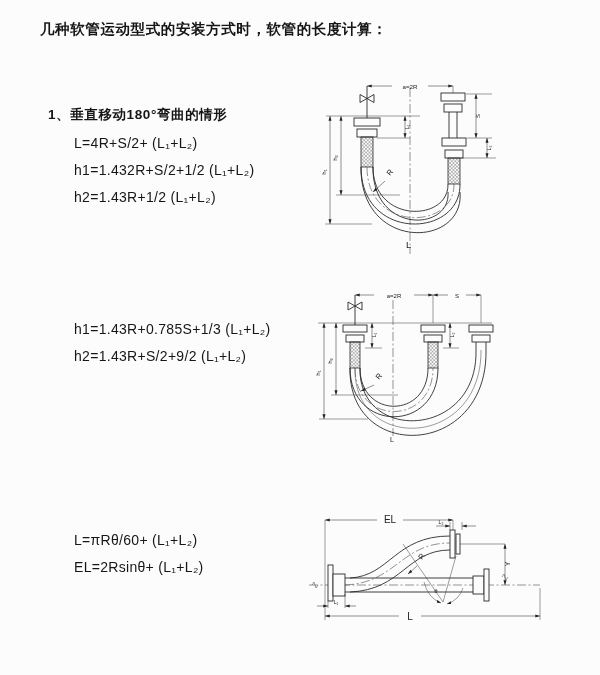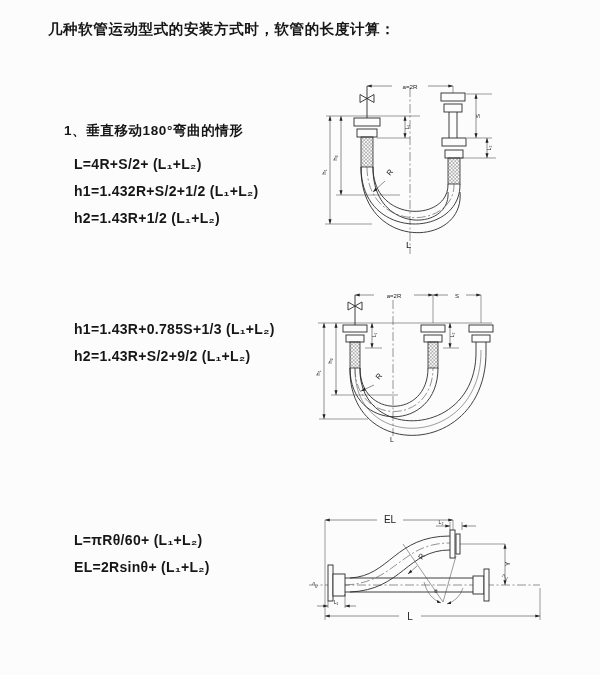--- a/index.html
+++ b/index.html
@@ -1,22 +1,22 @@
 <!DOCTYPE html>
 <html><head>
 <meta charset="utf-8">
 <style>
   html,body{margin:0;padding:0;}
   body{width:600px;height:675px;background:#fcfcfc;position:relative;overflow:hidden;
        font-family:"Liberation Sans","DejaVu Sans",sans-serif;color:#161616;}
-  .title{position:absolute;left:48px;top:20px;font-size:14.5px;font-weight:700;letter-spacing:.6px;}
+  .title{position:absolute;left:40px;top:20px;font-size:14.5px;font-weight:700;letter-spacing:.6px;}
   .section{position:absolute;left:48px;}
   #s1{top:106px}#s2{top:310px}#s3{top:521px}
-  .section h2{margin:16px;font-size:13.5px;font-weight:700;letter-spacing:.6px;}
-  .formula{margin:11px 0 0 26px;font-size:14px;font-weight:700;letter-spacing:.3px;}
+  .section h2{margin:0;font-size:13.5px;font-weight:700;letter-spacing:.6px;}
+  .formula{margin:11px 0 0 26px;font-size:14px;font-weight:400;letter-spacing:.3px;}
   svg.diag{position:absolute;}
   svg text{font-family:"Liberation Sans","DejaVu Sans",sans-serif;fill:#222;}
   .obj{stroke:#2b2b2b;stroke-width:.9;fill:none;}
   .thin{stroke:#3a3a3a;stroke-width:.5;fill:none;}
   .dim{stroke:#333;stroke-width:.55;fill:none;}
   .cl{stroke:#3a3a3a;stroke-width:.55;fill:none;stroke-dasharray:9 2.5 2 2.5;}
   .frect{fill:#fcfcfc;stroke:#2b2b2b;stroke-width:.9;}
 </style>
 </head>
 <body>

